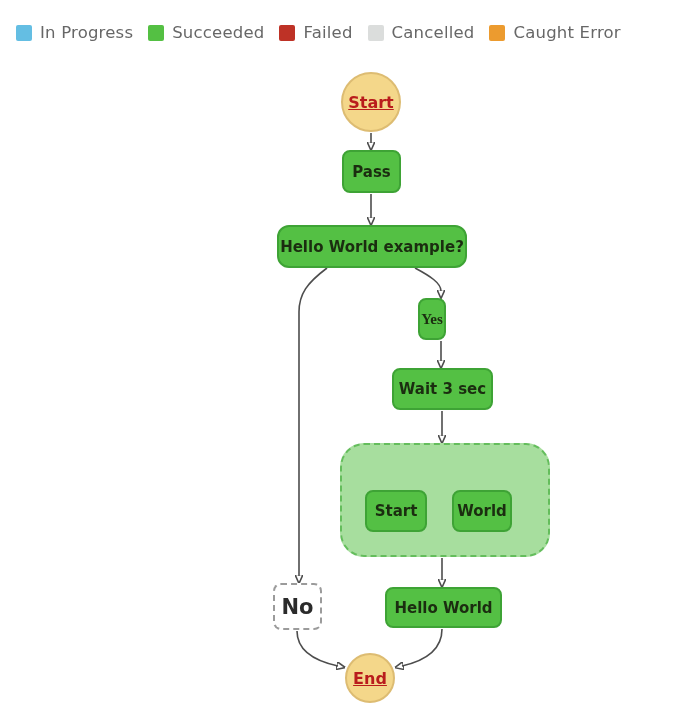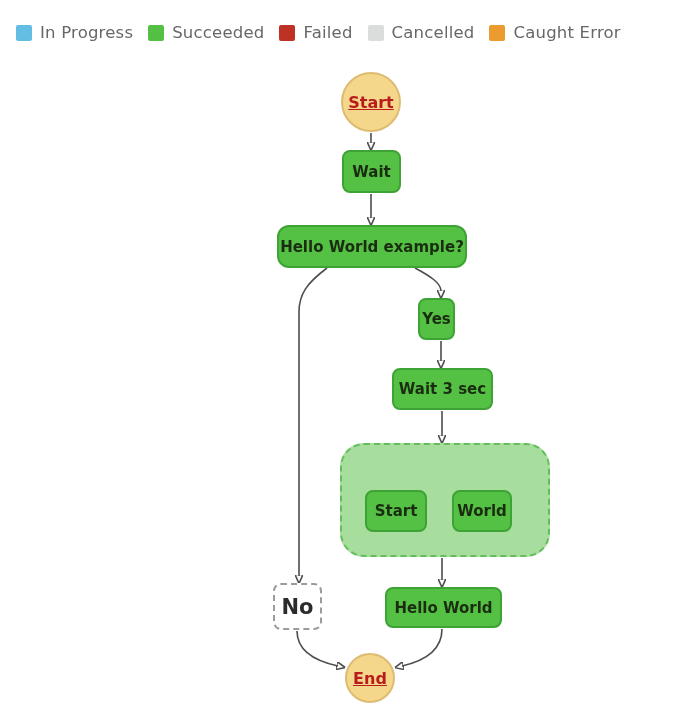--- a/index.html
+++ b/index.html
@@ -19,21 +19,21 @@
               color:#1b2d10;font-weight:bold;font-size:15px;}
   .node-circle{background:#F4D78A;border:2px solid #DDBC72;border-radius:50%;
                color:#b91c1c;font-weight:bold;font-size:16px;text-decoration:underline;}
   .node-group{background:#A7DE9E;border:2px dashed #64BD5C;border-radius:24px;}
   .node-dashed{background:#ffffff;border:2px dashed #9b9b9b;border-radius:8px;
                color:#2b2b2b;font-weight:bold;font-size:21px;}
 
   .pos-start{left:341px;top:72px;width:60px;height:60px;}
   .pos-pass{left:342px;top:150px;width:59px;height:43px;}
   .pos-choice{left:277px;top:225px;width:190px;height:43px;border-radius:12px;}
-  .pos-yes{left:418px;top:298px;width:37px;height:42px;}
+  .pos-yes{left:418px;top:298px;width:28px;height:42px;font-family:Liberation Serif, serif;}
   .pos-wait{left:392px;top:368px;width:101px;height:42px;}
   .pos-parallel{left:340px;top:443px;width:210px;height:114px;}
   .pos-hello{left:365px;top:490px;width:62px;height:42px;}
   .pos-world{left:452px;top:490px;width:60px;height:42px;}
   .pos-no{left:273px;top:583px;width:49px;height:47px;}
   .pos-hw{left:385px;top:587px;width:117px;height:41px;}
   .pos-end{left:345px;top:653px;width:50px;height:50px;}
 
   
   svg.edges{position:absolute;left:0;top:0;width:700px;height:722px;pointer-events:none;}
@@ -81,21 +81,21 @@
     <path d="M442,411 V436" marker-end="url(#arrow)"></path>
     <path d="M442,444 V455 C442,473 396,470 396,490"></path>
     <path d="M442,455 C442,473 482,470 482,490"></path>
     <path d="M442,558 V580" marker-end="url(#arrow)"></path>
     <path d="M297,631 C297,651 315,661 338,666" marker-end="url(#arrow)"></path>
     <path d="M442,629 C442,651 424,661 402,666" marker-end="url(#arrow)"></path>
   </svg>
 
   <div class="node node-circle pos-start">Start</div>
 
-  <div class="node node-green pos-pass">Wait</div>
+  <div class="node node-green pos-pass">Pass</div>
 
   <div class="node node-green pos-choice">Hello World example?</div>
 
   <div class="node node-green pos-yes">Yes</div>
 
   <div class="node node-green pos-wait">Wait 3 sec</div>
 
   <div class="node node-group pos-parallel"></div>
 
   <div class="node node-green pos-hello">Start</div>

